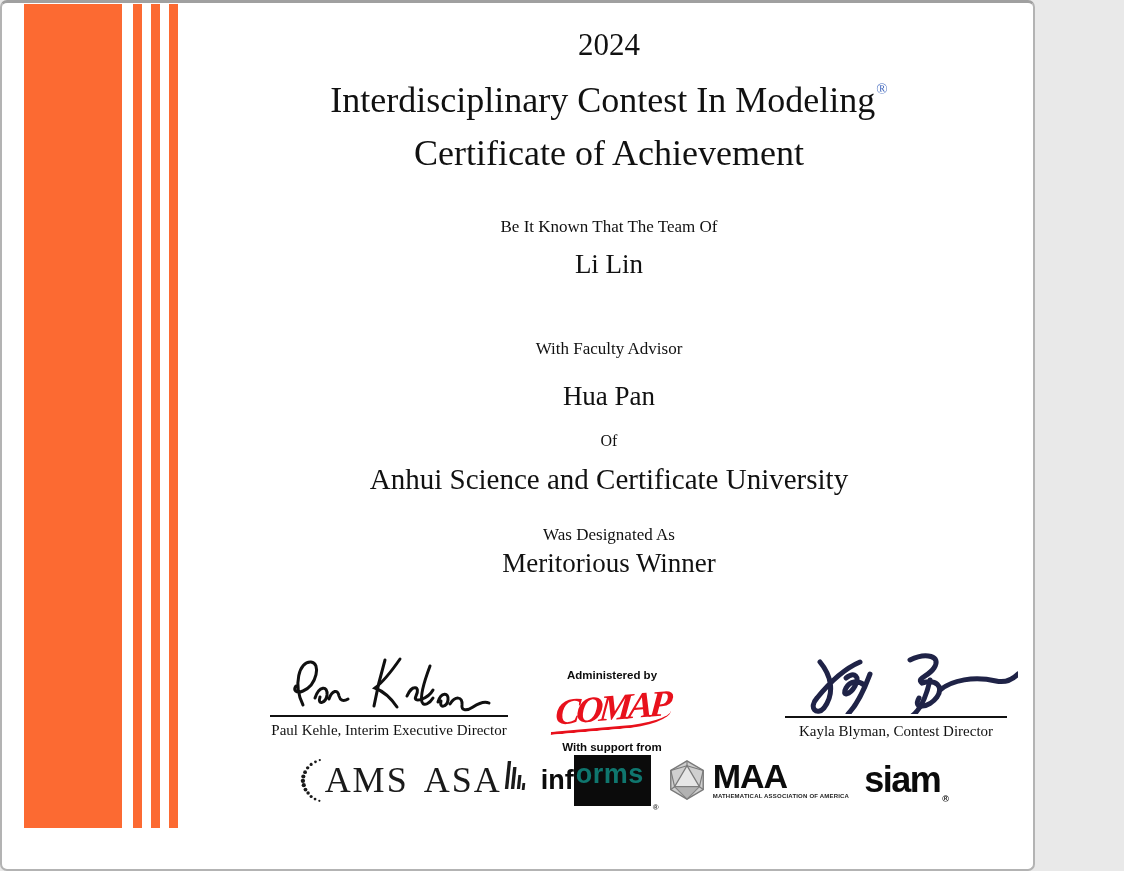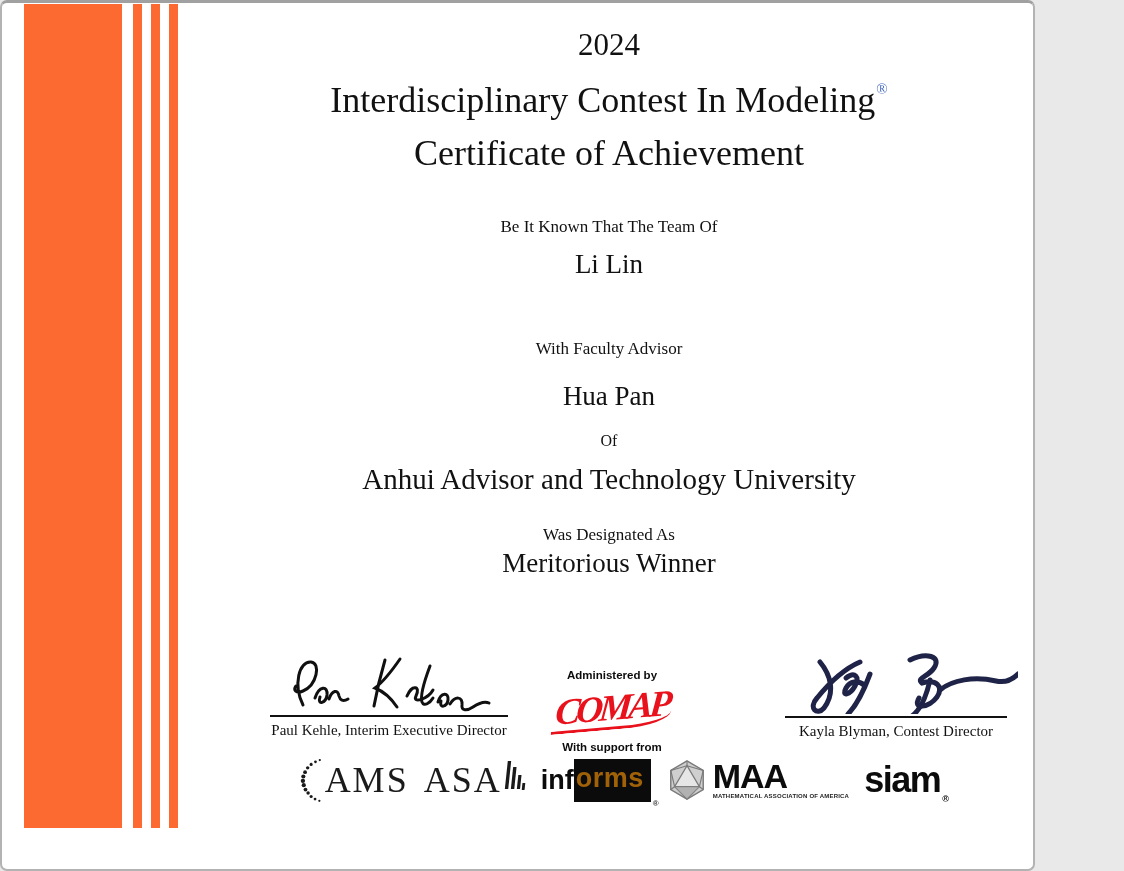--- a/index.html
+++ b/index.html
@@ -54,21 +54,21 @@
       border-bottom:3px solid #e8111c;padding:0 3px 1px 3px;border-radius:0 0 40%/14px 0;}
   
   .sponsors{position:absolute;left:116px;top:748px;width:1008px;height:58px;
       display:flex;align-items:center;justify-content:center;gap:15px;}
   .logo-item{display:flex;align-items:center;}
   .ams-text,.asa-text{font-family:"Liberation Serif",serif;font-size:36px;color:#1a1a1a;
       letter-spacing:2px;line-height:1;}
   .asa-bars{margin-left:2px;margin-top:-8px;}
   .informs{font-family:"Liberation Sans",sans-serif;font-weight:800;font-size:27px;
       display:flex;align-items:center;position:relative;color:#0b0b0b;}
-  .informs .boxed{background:#0b0b0b;color:#a16207;padding:4px 7px 8px 2px;letter-spacing:0.5px;}
+  .informs .boxed{background:#0b0b0b;color:#0f766e;padding:4px 7px 16px 2px;letter-spacing:0.5px;}
   .informs .reg-small{position:absolute;right:-8px;bottom:-6px;font-size:8px;color:#333;}
   .maa{display:flex;align-items:center;gap:5px;}
   .maa-textcol{display:flex;flex-direction:column;align-items:flex-start;}
   .maa-text{font-family:"Liberation Sans",sans-serif;font-weight:800;font-size:34px;
       letter-spacing:-1px;line-height:0.9;color:#0c0c0c;}
   .maa-caption{font-family:"Liberation Sans",sans-serif;font-weight:bold;font-size:6px;
       letter-spacing:0.2px;color:#222;margin-top:2px;white-space:nowrap;}
   .siam{font-family:"Liberation Sans",sans-serif;font-weight:900;font-size:36px;
       letter-spacing:-1.5px;color:#0b0b0b;position:relative;line-height:1;}
   .siam .reg-small{font-size:9px;position:relative;top:10px;left:2px;font-weight:bold;}
@@ -87,21 +87,21 @@
     <div class="cline year">2024</div>
     <div class="cline cert">Certificate of Achievement</div>
     <div class="cline title"><span>Interdisciplinary Contest In Modeling</span><span class="reg">®</span></div>
 
     <div class="cline small-label known">Be It Known That The Team Of</div>
     <div class="cline name1">Li Lin</div>
     <div class="cline small-label advlabel">With Faculty Advisor</div>
     <div class="cline oflabel">Of</div>
 
     <div class="cline advname">Hua Pan</div>
-    <div class="cline university">Anhui Advisor and Technology University</div>
+    <div class="cline university">Anhui Science and Certificate University</div>
     <div class="cline small-label designated">Was Designated As</div>
     <div class="cline award">Meritorious Winner</div>
   </div>
 
   <svg class="sig-svg sig-left" width="218" height="60" viewBox="0 0 218 60" aria-label="Paul Kehle">
     <g fill="none" stroke="#101010" stroke-width="3" stroke-linecap="round">
       <path d="M16,52 C6,32 12,8 24,9 C34,10 30,32 16,38 C9,41 6,37 9,33"></path>
       <path d="M28,45 c4,-12 13,-13 12,-3 c-1,8 -10,11 -7,2 m9,2 c3,-9 9,-10 10,-3 c1,4 4,6 9,3"></path>
       <path d="M98,7 C93,24 89,42 87,53"></path>
       <path d="M113,6 C104,19 96,29 88,35 C98,39 106,48 110,54"></path>

